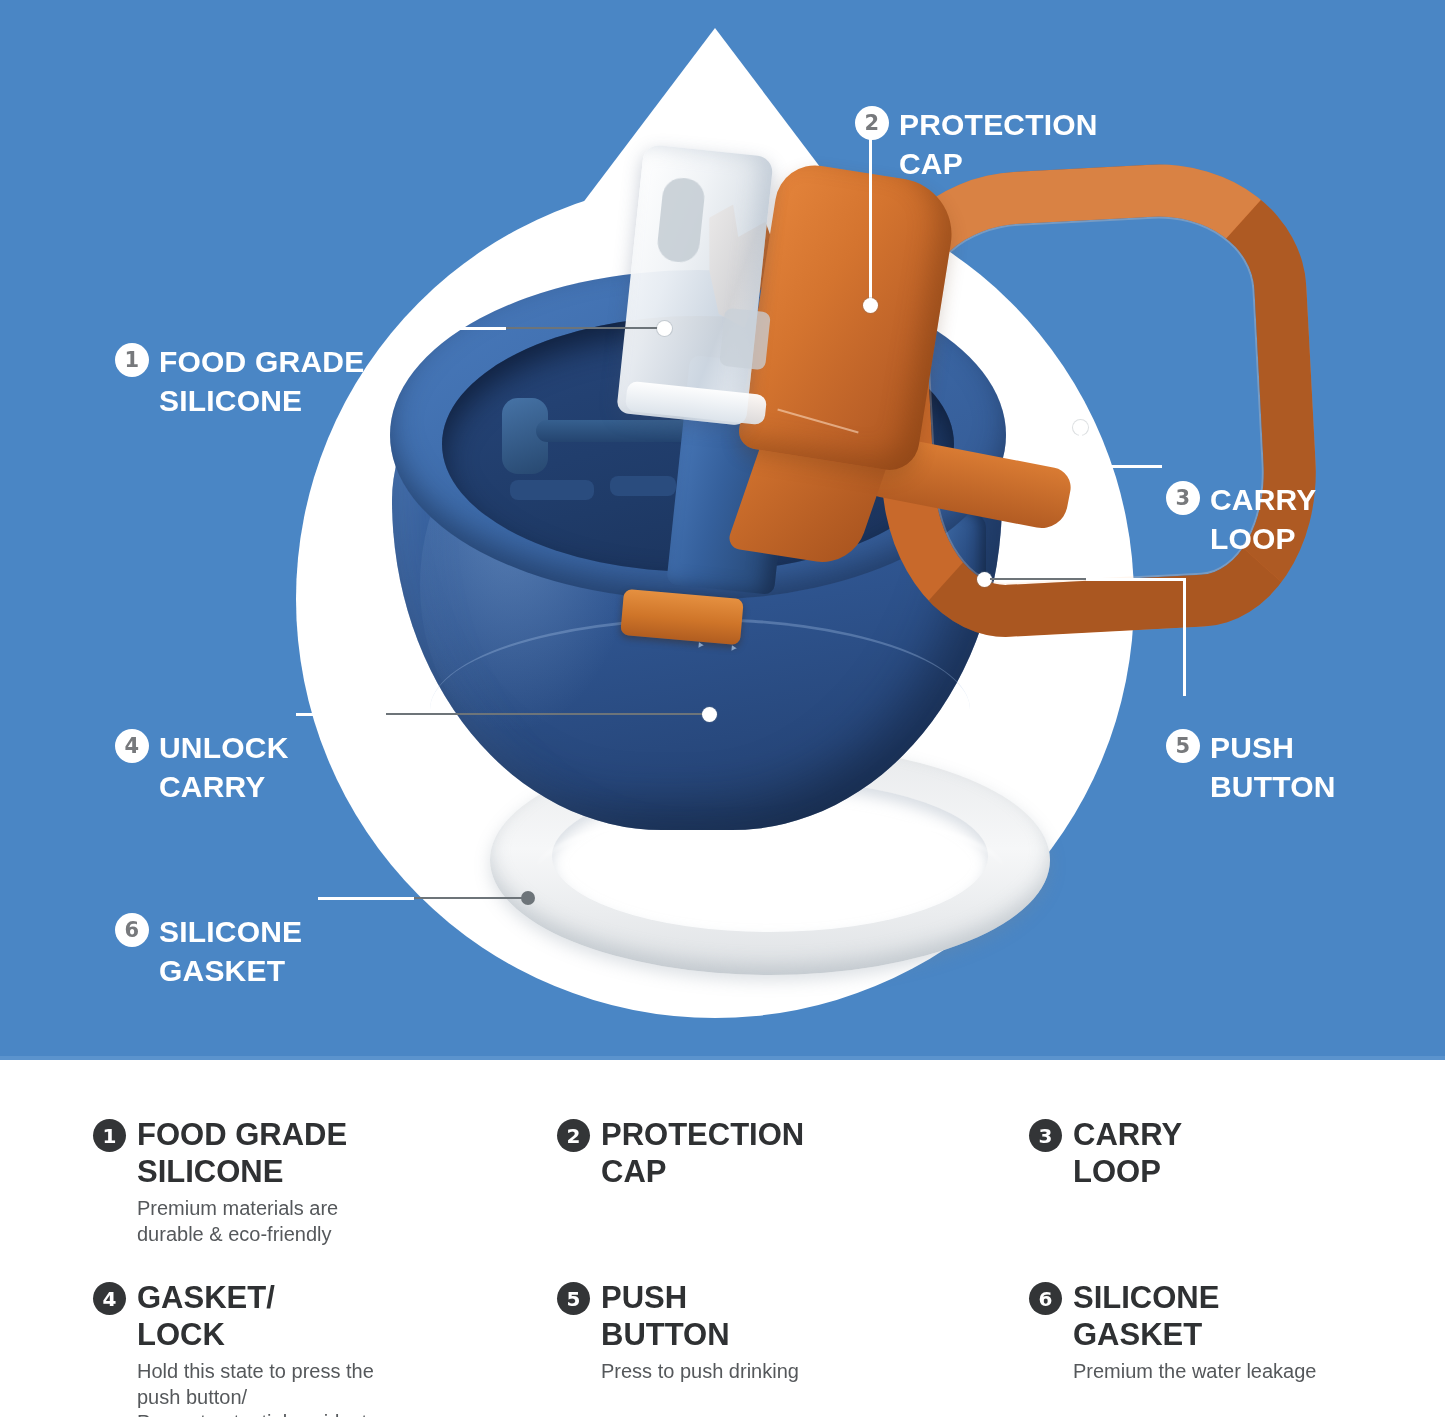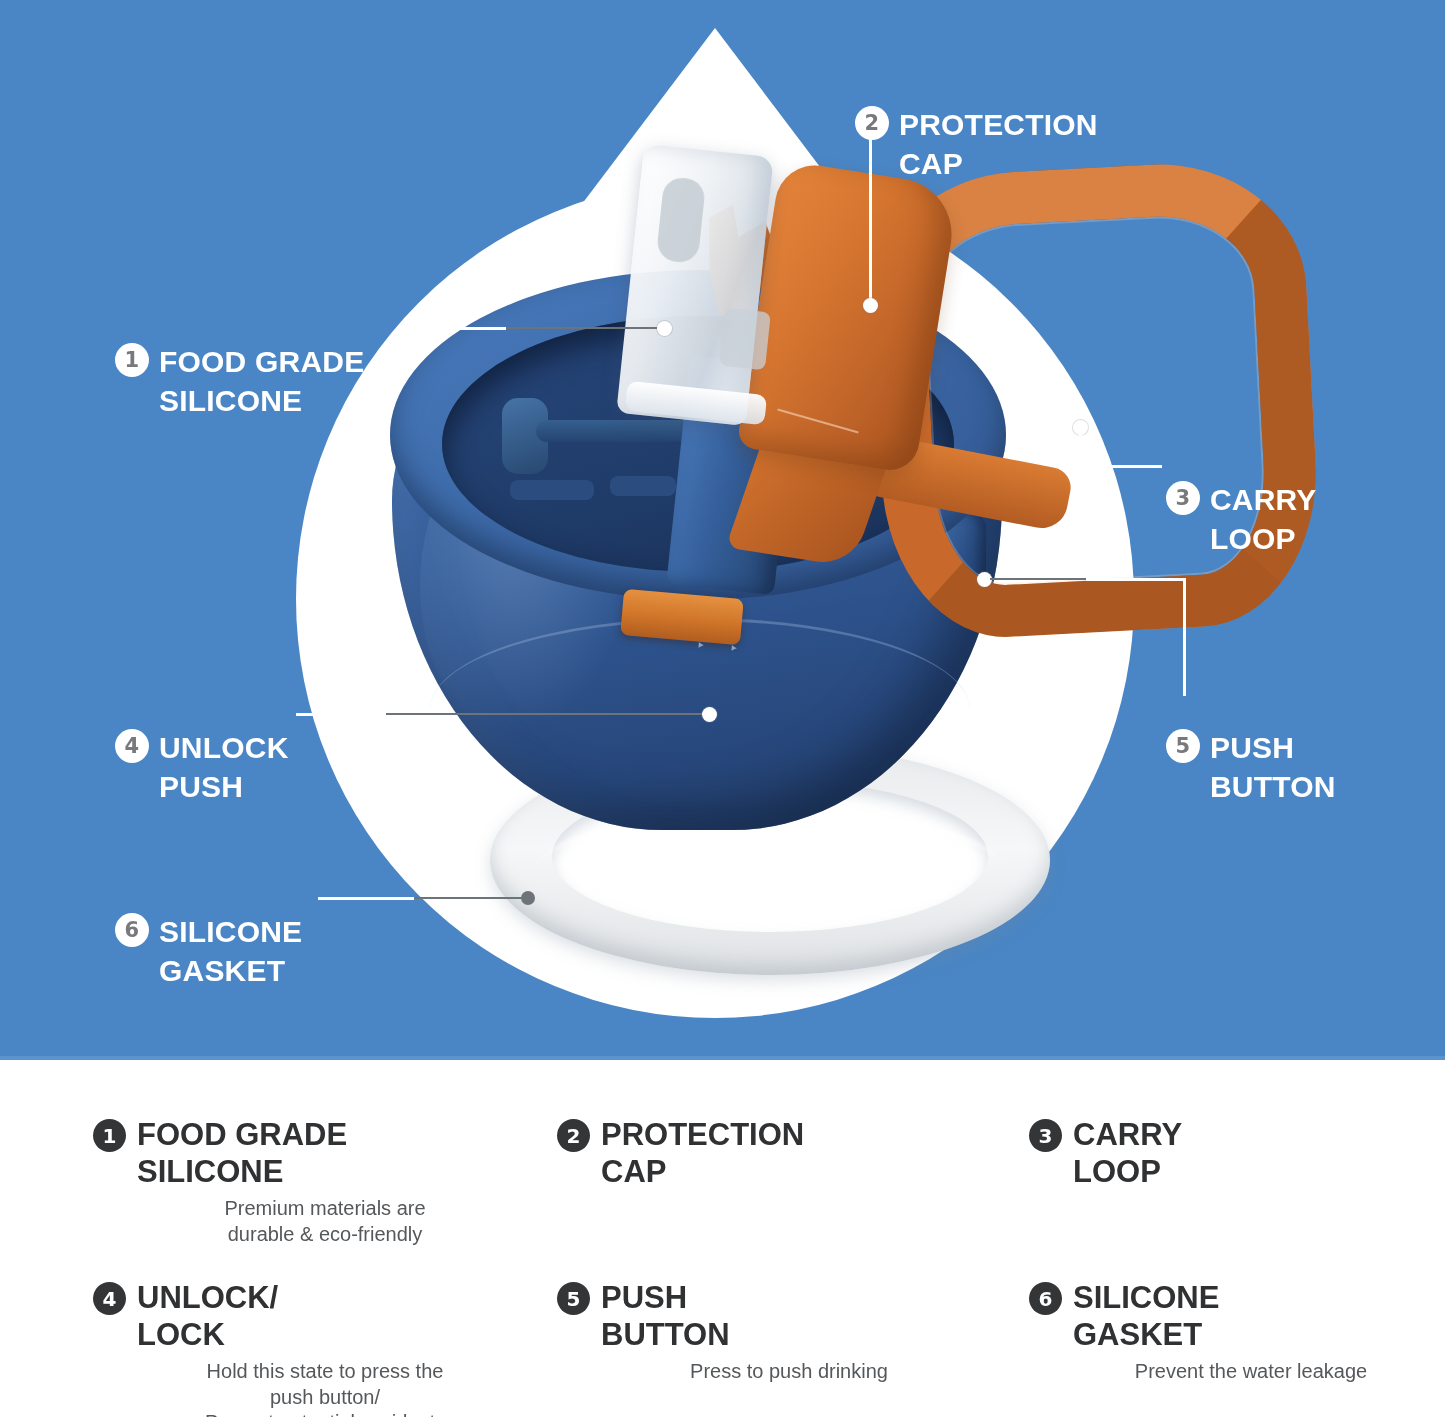--- a/index.html
+++ b/index.html
@@ -137,21 +137,21 @@
 
   
   #legend{position:absolute;left:0;top:1064px;width:1445px;height:353px;background:#ffffff;}
   .lg-item{position:absolute;}
   .lg-head{display:flex;align-items:flex-start;}
   .lg-badge{display:inline-flex;align-items:center;justify-content:center;flex:0 0 auto;
       width:33px;height:33px;border-radius:50%;background:#333537;color:#ffffff;
       font-size:20px;font-weight:bold;margin-right:11px;margin-top:3px;
       font-family:"DejaVu Sans",sans-serif;}
   .lg-title{color:#2f3133;font-weight:bold;font-size:31px;line-height:1.2;white-space:pre-line;}
-  .lg-desc{color:#55585b;font-size:20px;line-height:1.26;white-space:pre-line;margin-top:6px;margin-left:44px;text-align:center;}
+  .lg-desc{color:#55585b;font-size:20px;line-height:1.26;white-space:pre-line;margin-top:6px;margin-left:44px;}
 </style>
 </head>
 <body>
 
 <div id="page">
 
   <div id="hero">
 
     <div class="droplet">
       <div class="tip"></div>
@@ -243,21 +243,21 @@
         <span class="badge">3</span>
         <span class="co-text">CARRY
 LOOP</span>
       </div>
     </div>
 
     <div class="callout" style="left:115px;top:691px;">
       <div class="co-row">
         <span class="badge">4</span>
         <span class="co-text">UNLOCK
-PUSH</span>
+CARRY</span>
       </div>
     </div>
 
     <div class="callout" style="left:1166px;top:691px;">
       <div class="co-row">
         <span class="badge">5</span>
         <span class="co-text">PUSH
 BUTTON</span>
       </div>
     </div>
@@ -297,21 +297,21 @@
       <div class="lg-head">
         <span class="lg-badge">3</span>
         <span class="lg-title">CARRY
 LOOP</span>
       </div>
     </div>
 
     <div class="lg-item" style="left:93px;top:215px;width:420px;">
       <div class="lg-head">
         <span class="lg-badge">4</span>
-        <span class="lg-title">UNLOCK/
+        <span class="lg-title">GASKET/
 LOCK</span>
       </div>
       <div class="lg-desc">Hold this state to press the
 push button/
 Prevent potential accidents</div>
     </div>
 
     <div class="lg-item" style="left:557px;top:215px;width:420px;">
       <div class="lg-head">
         <span class="lg-badge">5</span>
@@ -320,17 +320,17 @@
       </div>
       <div class="lg-desc">Press to push drinking</div>
     </div>
 
     <div class="lg-item" style="left:1029px;top:215px;width:400px;">
       <div class="lg-head">
         <span class="lg-badge">6</span>
         <span class="lg-title">SILICONE
 GASKET</span>
       </div>
-      <div class="lg-desc">Prevent the water leakage</div>
+      <div class="lg-desc">Premium the water leakage</div>
     </div>
 
   </div>
 </div>
 
 </body></html>

